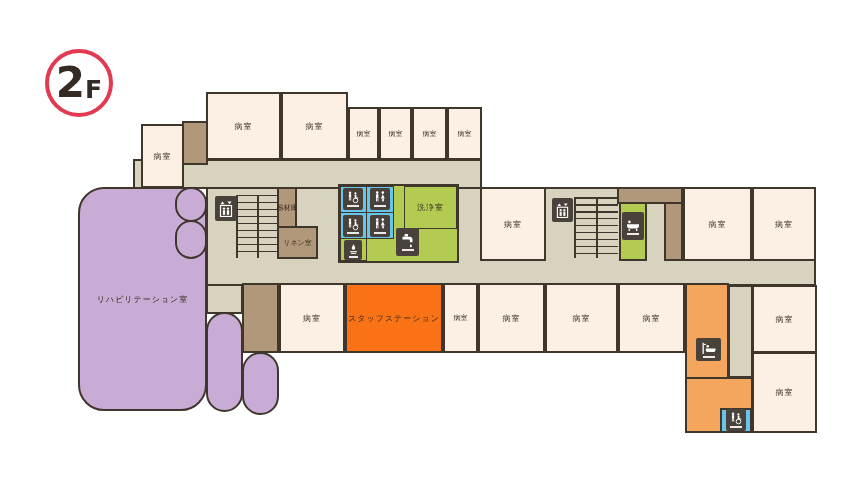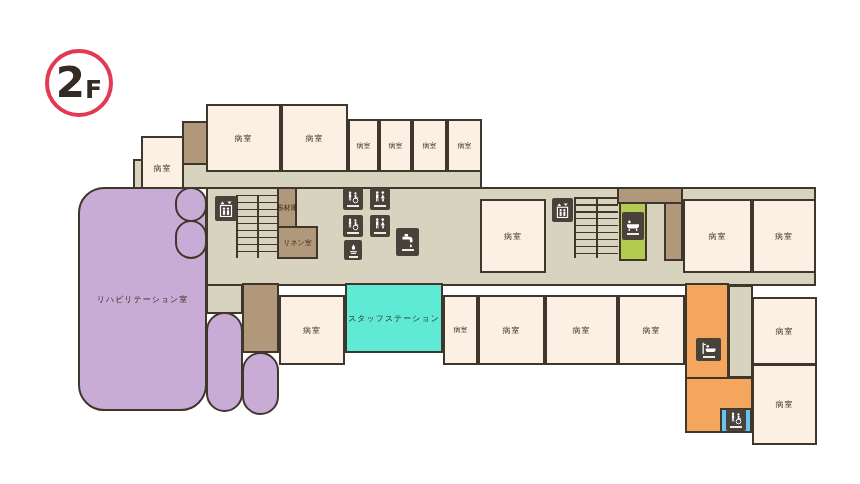--- a/index.html
+++ b/index.html
@@ -2,25 +2,25 @@
 <html lang="ja"><head>
 <meta charset="utf-8">
 <style>
   html,body{margin:0;padding:0;background:#ffffff;}
   .plan{position:relative;width:860px;height:484px;background:#ffffff;overflow:hidden;
         font-family:"DejaVu Sans","Liberation Sans",sans-serif;}
   .room,.beigeC{position:absolute;box-sizing:border-box;border:2px solid #3f362c;
         display:flex;align-items:center;justify-content:center;}
   .lbl{font-size:8px;color:#33291f;letter-spacing:1px;white-space:nowrap;}
   .s7 .lbl{font-size:7px;letter-spacing:0;}
-  .cream{background:#fcefe3;margin-top:12px;}
+  .cream{background:#fcefe3;}
   .beige,.beigeC{background:#d8d3bf;}
   .brown{background:#b2987b;}
   .purple{background:#c9acd6;border-radius:26px;}
-  .pink{background:#5eead4;}
+  .pink{background:#f97316;}
   .green{background:#b3cb51;}
   .blue{background:#67c4ea;}
   .orange{background:#f4a55e;}
   .sub{position:absolute;box-sizing:border-box;border:1.5px solid #3f362c;}
   .stairs{position:absolute;box-sizing:border-box;
         background-image:repeating-linear-gradient(to bottom,#3f362c 0 1.5px,transparent 1.5px 7px);}
   .stairs .rail{position:absolute;left:50%;top:0;bottom:0;width:1.5px;background:#3f362c;}
   .stairs .wallL{position:absolute;left:0;top:0;bottom:0;width:1.5px;background:#3f362c;}
   .picto{position:absolute;box-sizing:border-box;background:#48423a;border-radius:2px;
         display:flex;flex-direction:column;align-items:center;justify-content:center;gap:1px;z-index:5;}
@@ -79,20 +79,30 @@
   <div class="room purple" style="left:206px;top:312px;width:37px;height:100px"></div>
   <div class="room purple" style="left:242px;top:352px;width:37px;height:63px"></div>
 
   <div class="room brown s7" style="left:277px;top:187px;width:20px;height:41px">
       <span class="lbl">器材庫</span>
     </div>
   <div class="room brown s7" style="left:277px;top:226px;width:41px;height:33px">
       <span class="lbl">リネン室</span>
     </div>
 
+  <div class="room green" style="left:338px;top:184px;width:121px;height:79px">
+    <div class="sub blue" style="left:0;top:0;width:27px;height:27px"></div>
+    <div class="sub blue" style="left:26px;top:0;width:28px;height:27px"></div>
+    <div class="sub blue" style="left:0;top:26px;width:27px;height:27px"></div>
+    <div class="sub blue" style="left:26px;top:26px;width:28px;height:27px"></div>
+    <div class="sub green" style="left:0;top:52px;width:27px;height:23px"></div>
+    <div class="sub green" style="left:64px;top:0;width:53px;height:43px;display:flex;align-items:center;justify-content:center">
+        <span class="lbl">洗浄室</span>
+      </div>
+  </div>
 
   <div class="room cream" style="left:480px;top:187px;width:66px;height:74px">
       <span class="lbl">病室</span>
     </div>
   <div class="room brown" style="left:617px;top:187px;width:66px;height:17px"></div>
   <div class="room green" style="left:619px;top:202px;width:28px;height:59px"></div>
   <div class="room brown" style="left:664px;top:202px;width:19px;height:59px"></div>
   <div class="room cream" style="left:683px;top:187px;width:69px;height:74px">
       <span class="lbl">病室</span>
     </div>

